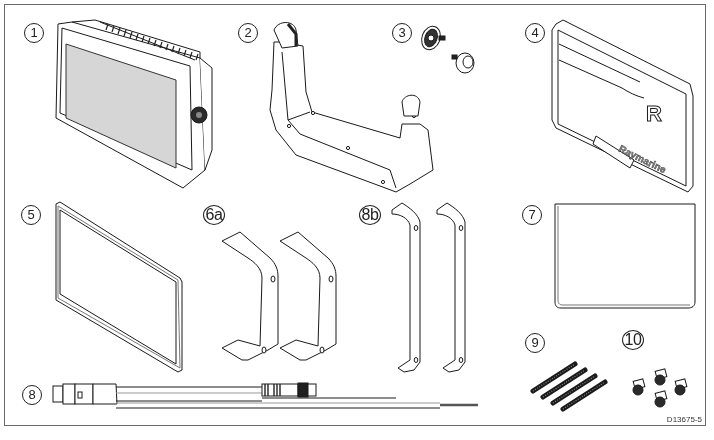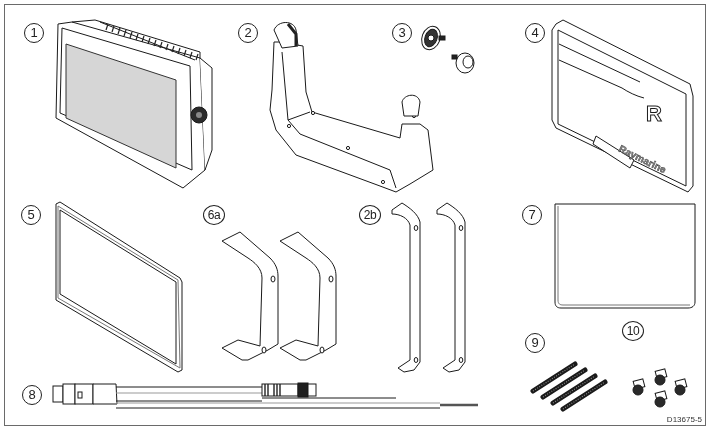--- a/index.html
+++ b/index.html
@@ -1,20 +1,20 @@
 <!DOCTYPE html>
 <html><head>
   <meta charset="utf-8">
   <style>
     html, body { margin: 0; padding: 0; background: #ffffff; }
     body { width: 714px; height: 440px; position: relative; overflow: hidden; font-family: "Liberation Sans", sans-serif; }
     #frame { position: absolute; left: 4px; top: 4px; width: 702px; height: 422px; border: 1.5px solid #6a6a6a; box-sizing: border-box; background: #fff; }
     svg#art { position: absolute; left: 0; top: 0; }
     .callout { position: absolute; width: 20px; height: 20px; border: 1.2px solid #222; border-radius: 50%; box-sizing: border-box; font-size: 13px; line-height: 18px; text-align: center; color: #222; background: #fff; }
-    .callout.wide { width: 22px; font-size: 12px; letter-spacing: -0.5px; }
+    .callout.wide { width: 22px; font-size: 16px; letter-spacing: -0.5px; }
     .figref { position: absolute; right: 12px; bottom: 16px; font-size: 8px; color: #333; }
   </style>
 </head>
 <body>
 
 <div id="frame"></div>
 
 <svg id="art" width="714" height="440" viewBox="0 0 714 440">
 
   <g fill="none" stroke="#1a1a1a" stroke-width="1">
@@ -172,19 +172,19 @@
       </g>
   </g>
 </svg>
 
 <div class="callout" style="left:24px;top:23px;">1</div>
 <div class="callout" style="left:238px;top:23px;">2</div>
 <div class="callout" style="left:392px;top:23px;">3</div>
 <div class="callout" style="left:525px;top:23px;">4</div>
 <div class="callout" style="left:21px;top:205px;">5</div>
 <div class="callout wide" style="left:203px;top:205px;">6a</div>
-<div class="callout wide" style="left:359px;top:205px;">2b</div>
+<div class="callout wide" style="left:359px;top:205px;">8b</div>
 <div class="callout" style="left:522px;top:205px;">7</div>
 <div class="callout" style="left:22px;top:385px;">8</div>
 <div class="callout" style="left:525px;top:333px;">9</div>
-<div class="callout wide" style="left:622px;top:321px;">10</div>
+<div class="callout wide" style="left:622px;top:330px;">10</div>
 
 <div class="figref">D13675-5</div>
 
 </body></html>

